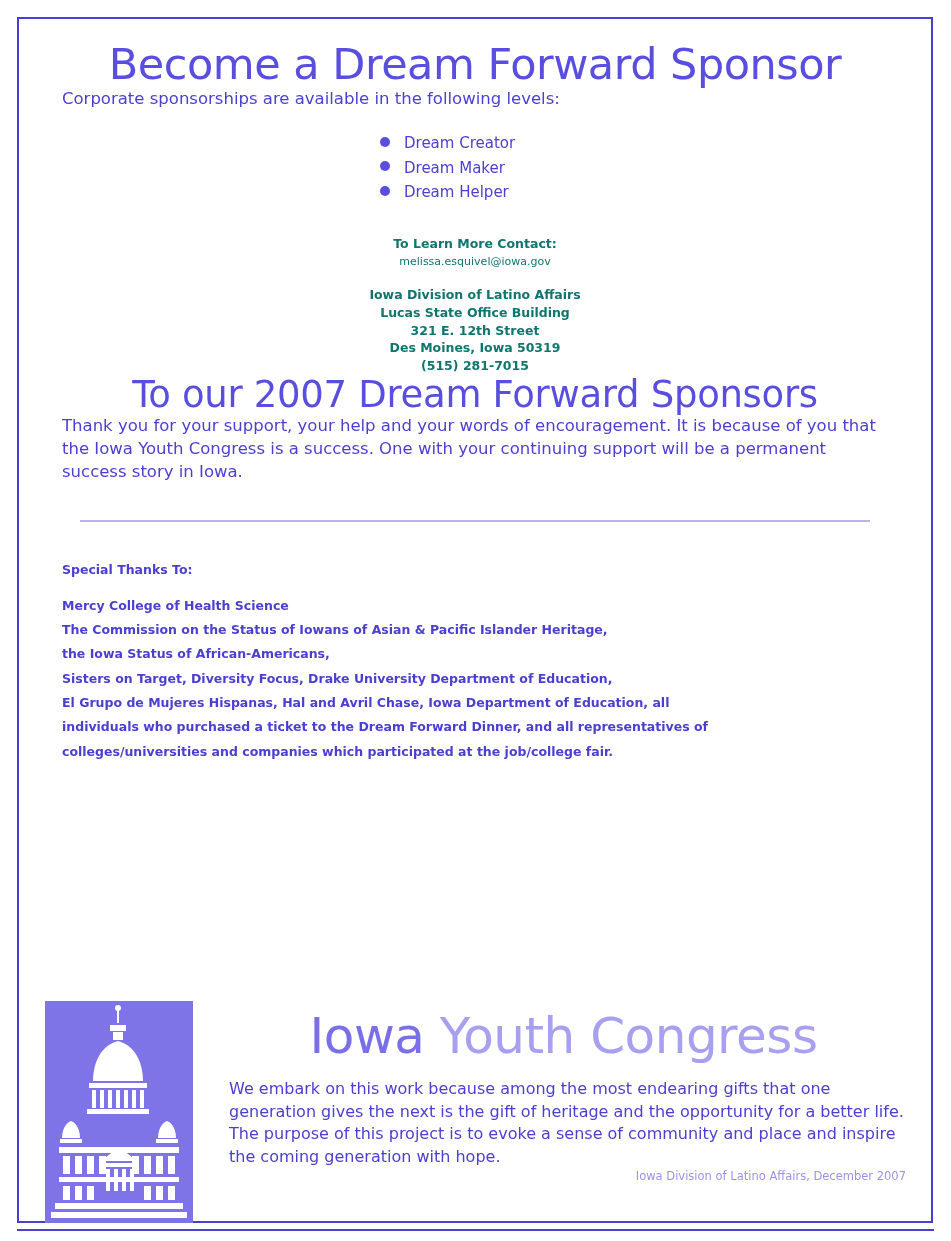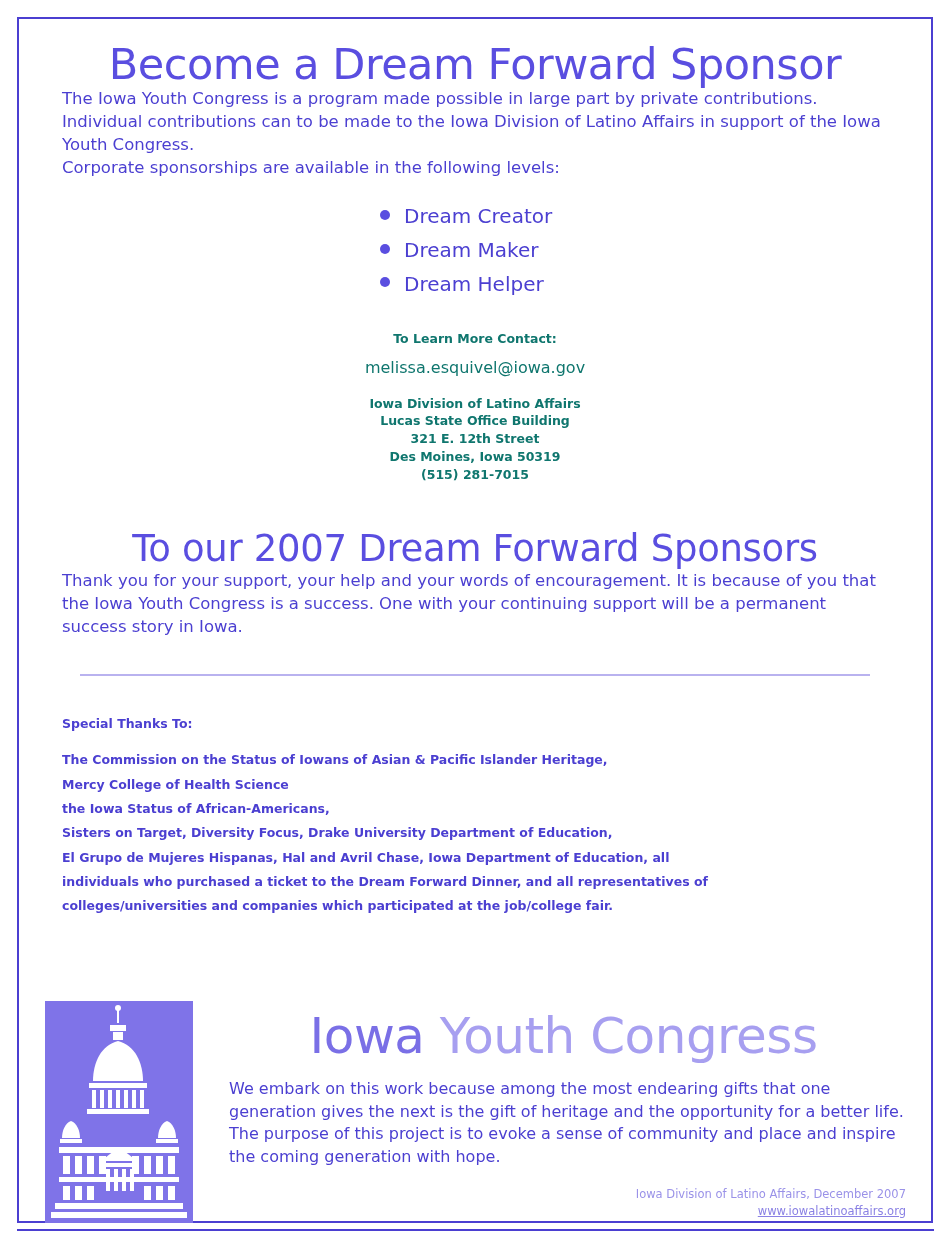--- a/index.html
+++ b/index.html
@@ -71,21 +71,21 @@
   .para-1 { margin-top: 28px; }
   .para-2 { margin-top: 18px; }
 
   ul.levels {
     list-style: none;
     margin: 20px 0 0 0;
     padding: 0;
     text-align: center;
   }
   ul.levels li {
-    font-size: 20px;
+    font-size: 15px;
     line-height: 1.62;
     color: #4b3fd1;
     position: relative;
     display: block;
   }
   .bullet-row {
     display: inline-block;
     text-align: left;
     width: 190px;
   }
@@ -104,30 +104,30 @@
 
   .contact-block {
     text-align: center;
     margin-top: 30px;
     font-size: 12.5px;
     line-height: 1.45;
     font-weight: bold;
     color: #0f766e;
   }
   .contact-block .email {
-    margin-top: 7px;
+    margin-top: 1px;
     font-weight: normal;
-    font-size: 16px;
+    font-size: 11px;
   }
   .contact-addr {
     margin-top: 16px;
   }
   .contact-addr div { line-height: 1.42; }
 
-  .section2 { margin-top: 46px; }
+  .section2 { }
   .para-3 { margin-top: 14px; }
 
   hr.divider {
     border: none;
     border-top: 2px solid #b9b2ef;
     margin: 36px 0 0 18px;
     width: 790px;
   }
 
   .thanks-block {
@@ -183,21 +183,20 @@
     font-size: 16px;
     line-height: 1.42;
     color: #4b3fd1;
     margin-top: 17px;
     padding-left: 8px;
   }
   .credit {
     text-align: right;
     font-size: 11.5px;
     color: #9a92e8;
-    margin-top: 18px;
   }
   .credit .url {
     text-decoration: underline;
     display: block;
     margin-top: 3px;
     color: #8a81e4;
   }
   .bottom-rule {
     position: absolute;
     left: 17px;
@@ -209,21 +208,20 @@
 </head>
 <body>
 
 <div class="page">
   <div class="page-border"></div>
 
   <div class="content">
 
     <h1 class="headline">Become a Dream Forward Sponsor</h1>
 
-    <p class="body-text para-1">The Iowa Youth Congress is a program made possible in large part by private contributions. Individual contributions can to be made to the Iowa Division of Latino Affairs in support of the Iowa Youth Congress.</p>
 
     <p class="body-text para-2">Corporate sponsorships are available in the following levels:</p>
 
     <ul class="levels">
       <li>
         <span class="bullet-row">
           <span class="bullet-dot"></span><span class="bullet-label">Dream Creator</span>
         </span>
       </li>
       <li>
@@ -253,22 +251,22 @@
     <div class="section2">
       <h2 class="headline2">To our 2007 Dream Forward Sponsors</h2>
       <p class="body-text para-3">Thank you for your support, your help and your words of encouragement.  It is because of you that the Iowa Youth Congress is a success.  One with your continuing support will be a permanent success story in Iowa.</p>
     </div>
 
     <hr class="divider">
 
     <div class="thanks-block">
       <div>Special Thanks To:</div>
       <div class="thanks-list">
+        <div>Mercy College of Health Science</div>
         <div>The Commission on the Status of Iowans of Asian &amp; Pacific Islander Heritage,</div>
-        <div>Mercy College of Health Science</div>
         <div>the Iowa Status of African-Americans,</div>
         <div>Sisters on Target, Diversity Focus, Drake University Department of Education,</div>
         <div>El Grupo de Mujeres Hispanas, Hal and Avril Chase, Iowa Department of Education, all</div>
         <div>individuals who purchased a ticket to the Dream Forward Dinner, and all representatives of</div>
         <div>colleges/universities and companies which participated at the job/college fair.</div>
       </div>
     </div>
 
   </div>
 
@@ -333,20 +331,19 @@
             <rect x="6" y="211" width="136" height="6"></rect>
           </g>
         </svg>
       </div>
 
       <div class="title-col">
         <div class="iyc-title"><span class="iyc-bold">Iowa</span><span class="iyc-light"> Youth Congress</span></div>
         <div class="mission">We embark on this work because among the most endearing gifts that one generation gives the next is the gift of heritage and the opportunity for a better life. The purpose of this project is to evoke a sense of community and place and inspire the coming generation with hope.</div>
         <div class="credit">
           <span>Iowa Division of Latino Affairs, December 2007</span>
-          <span class="url">www.iowalatinoaffairs.org</span>
         </div>
       </div>
     </div>
   </div>
 
   <div class="bottom-rule"></div>
 </div>
 
 </body></html>

